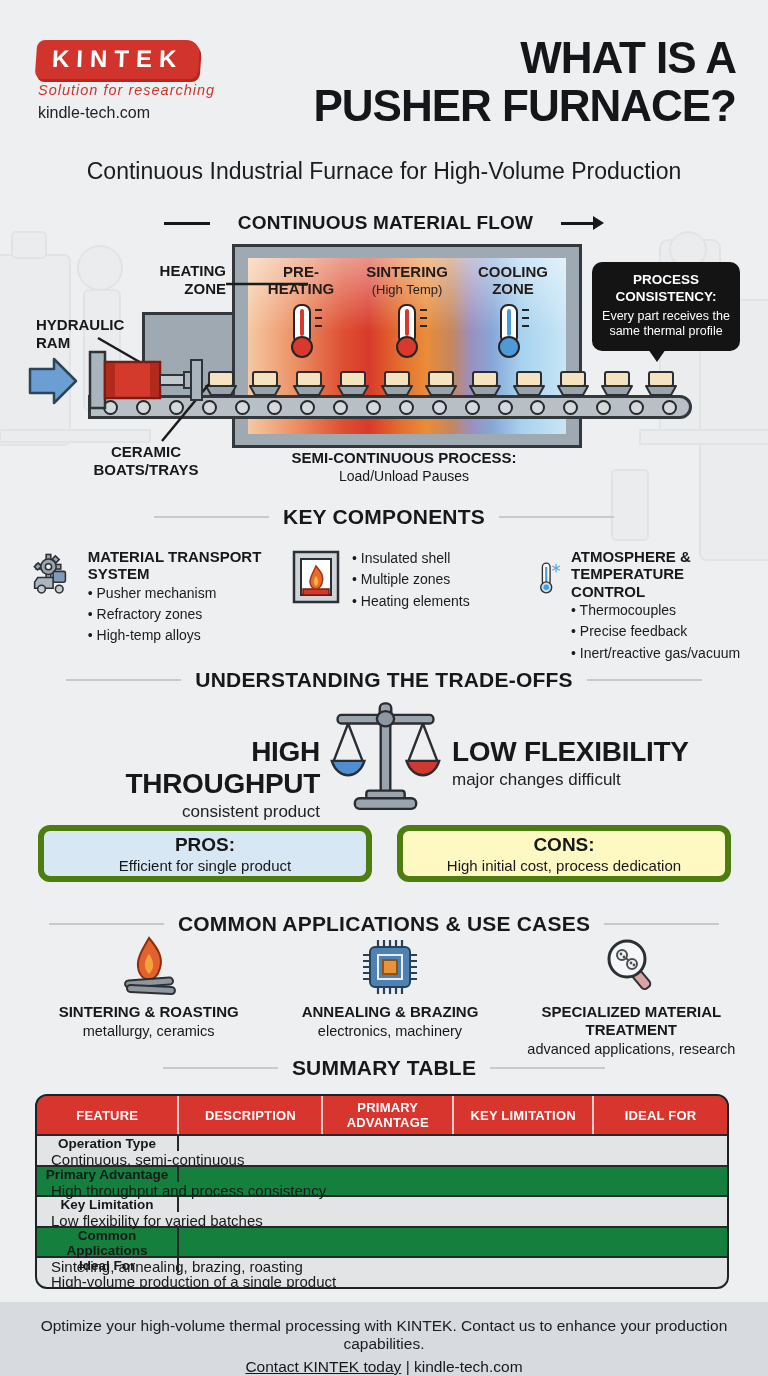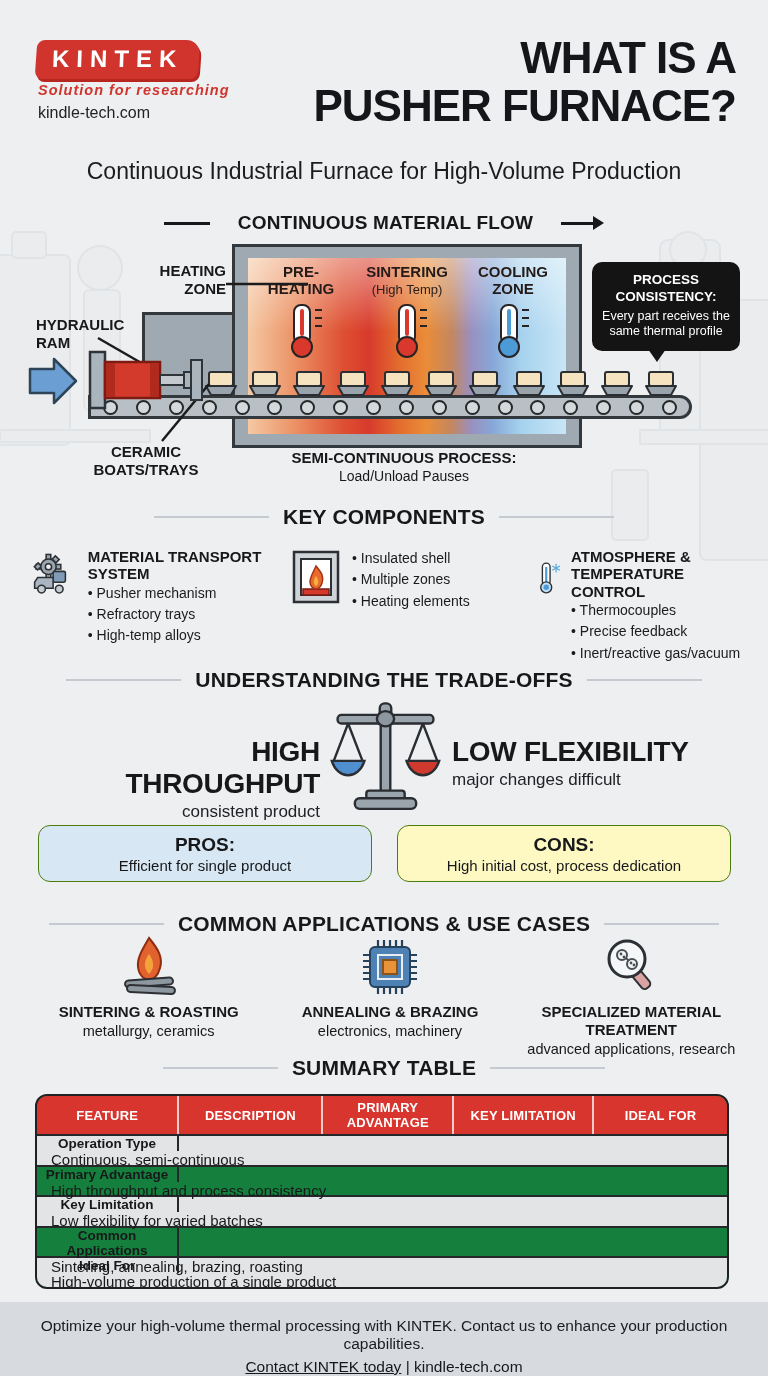--- a/index.html
+++ b/index.html
@@ -7,21 +7,21 @@
           font-family:"Liberation Sans",sans-serif;color:#17181a;}
   .abs{position:absolute;}
 
   
   .watermark{position:absolute;inset:0;opacity:.55;}
 
   
   .logo-plate{position:absolute;left:36px;top:40px;background:#d0342c;border-radius:8px 14px 8px 8px;
               padding:5px 16px 6px 16px;transform:skewX(-4deg);box-shadow:2px 3px 0 #b7271f;}
   .logo-text{color:#fff;font-weight:bold;font-size:24px;letter-spacing:7px;transform:skewX(2deg);}
-  .logo-tagline{position:absolute;left:38px;top:82px;color:#cf352d;font-weight:bold;font-style:italic;
+  .logo-tagline{position:absolute;left:38px;top:82px;color:#cf352d;font-weight:normal;font-style:italic;
                 font-size:14.5px;letter-spacing:1px;}
   .logo-site{position:absolute;left:38px;top:104px;font-size:16px;color:#222;}
   .main-title{position:absolute;right:32px;top:34px;text-align:right;font-size:44px;font-weight:bold;
               line-height:1.08;letter-spacing:-1px;color:#151619;}
   .subtitle{position:absolute;left:0;right:0;top:158px;text-align:center;font-size:23px;color:#1b1c1e;}
 
   
   .flow-label{position:absolute;left:0;right:0;top:212px;display:flex;justify-content:center;
               align-items:center;gap:28px;}
   .flow-line{width:46px;height:3px;background:#17181a;}
@@ -80,21 +80,21 @@
   .kc-text{min-width:0;}
   .kc-title{font-size:15px;font-weight:bold;line-height:1.16;}
   .kc-bullet{font-size:14px;line-height:1.52;color:#1a1b1d;}
   .kc-bullet::before{content:"• ";}
 
   
   .to-left{position:absolute;right:448px;top:736px;text-align:right;width:260px;}
   .to-right{position:absolute;left:452px;top:736px;width:280px;}
   .to-title{font-size:28px;font-weight:bold;letter-spacing:-.3px;}
   .to-sub{font-size:17px;margin-top:2px;color:#212225;}
-  .probox{position:absolute;top:825px;width:334px;height:57px;border:1px solid #4d7c0f;border-radius:12px;
+  .probox{position:absolute;top:825px;width:334px;height:57px;border:6px solid #4d7c0f;border-radius:12px;
           display:flex;flex-direction:column;justify-content:center;text-align:center;box-sizing:border-box;}
   .probox-title{font-size:19px;font-weight:bold;}
   .probox-body{font-size:15px;margin-top:1px;}
 
   
   .app-row{position:absolute;left:28px;right:16px;top:934px;display:flex;}
   .app-item{flex:1;text-align:center;display:flex;flex-direction:column;align-items:center;}
   .app-icon{height:62px;display:flex;align-items:flex-end;justify-content:center;}
   .app-title{font-size:15px;font-weight:bold;margin-top:7px;line-height:1.2;}
   .app-sub{font-size:14.5px;margin-top:2px;}
@@ -322,21 +322,21 @@
           </g>
           <rect x="30" y="22" width="16" height="14" fill="#7f9bb8" rx="2"></rect>
           <path d="M10 30 H30 V44 H6 V36 Z" fill="#a9b6c2"></path>
           <circle cx="15" cy="45" r="5" fill="#c6cdd2"></circle>
             <circle cx="38" cy="45" r="5" fill="#c6cdd2"></circle>
         </g>
       </svg>
       <div class="kc-text">
         <div class="kc-title">MATERIAL TRANSPORT SYSTEM</div>
         <div class="kc-bullet">Pusher mechanism</div>
-        <div class="kc-bullet">Refractory trays</div>
+        <div class="kc-bullet">Refractory zones</div>
         <div class="kc-bullet">High-temp alloys</div>
       </div>
     </div>
 
     <div class="kc-item" style="width:230px;">
       <svg width="52" height="58" viewBox="0 0 52 58">
         <rect x="4" y="4" width="44" height="50" fill="#cfd4d8" stroke="#2c3034" stroke-width="2.5"></rect>
         <rect x="11" y="11" width="30" height="36" fill="#fff" stroke="#2c3034" stroke-width="2"></rect>
         <rect x="13" y="41" width="26" height="6" fill="#d43a2c" stroke="#7d1a11" stroke-width="1.5"></rect>
         <path d="M26 18 C32 25 34 29 32 35 C31 39 28 41 26 41 C24 41 20 39 20 34 C20 29 23 25 26 18 Z" fill="#e86a2f" stroke="#a33414" stroke-width="1.5"></path>

